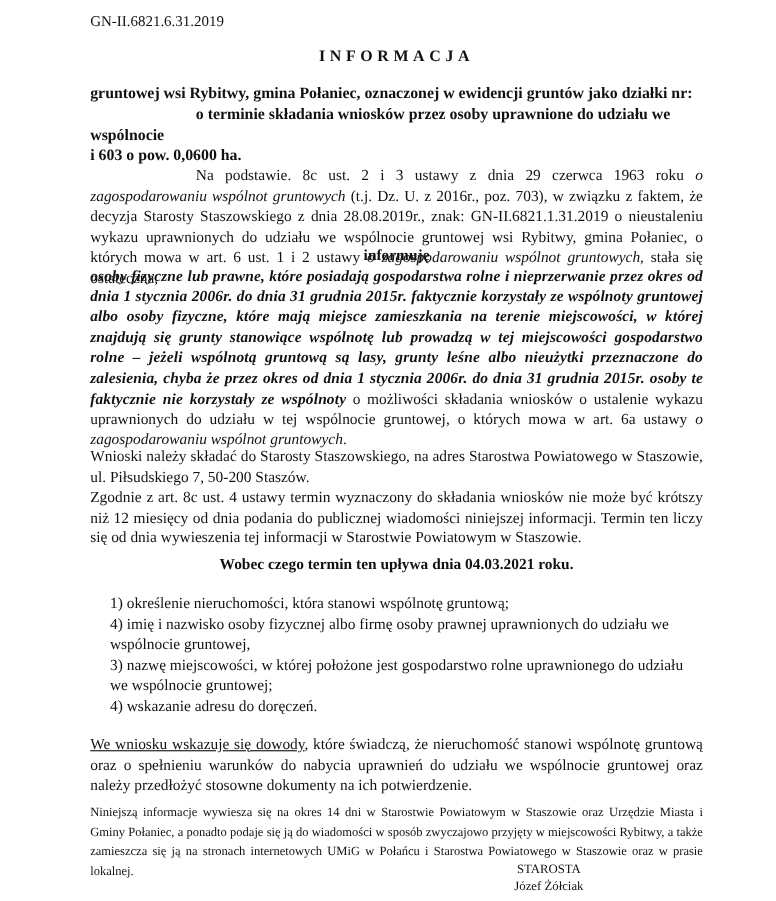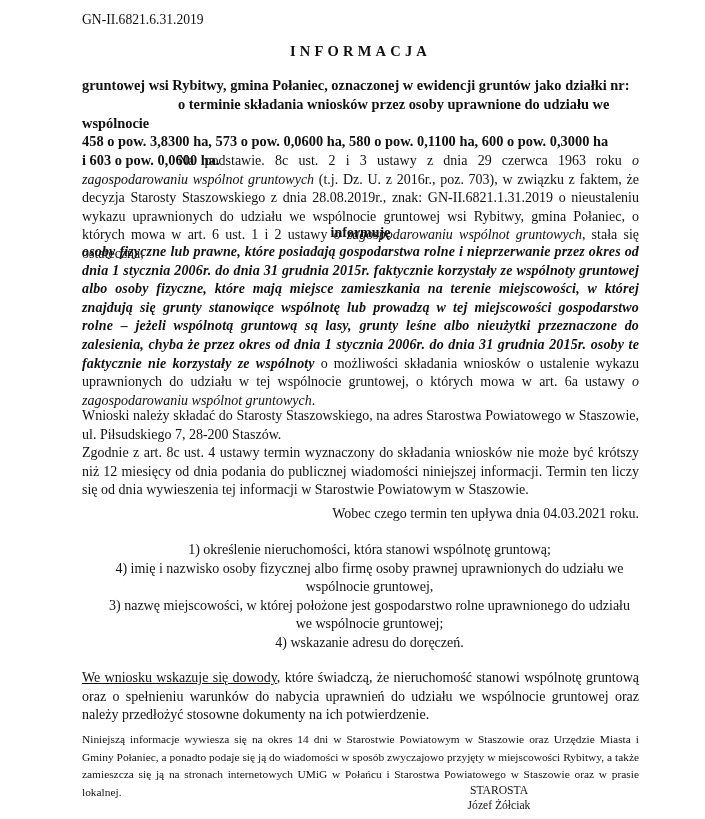--- a/index.html
+++ b/index.html
@@ -21,48 +21,47 @@
     i { font-style: italic; }
     u { text-decoration: underline; }
     .line { display: block; }
 
     #subject { top: 76px; font-size: 14.4px; line-height: 18.8px; font-weight: bold; }
     #basis { top: 152px; }
     #inform-word { top: 224px; text-align: center; font-weight: bold; }
     #entitled { top: 243px; }
     #where { top: 407px; }
     #deadline-rule { top: 444px; }
-    #deadline { top: 505px; font-weight: normal; text-align: right; }
+    #deadline { top: 505px; font-weight: bold; text-align: center; }
     #contents { top: 541px; }
-    .list-item { padding-left: 18px; text-align: center; }
+    .list-item { padding-left: 18px; }
     #evidence { top: 669px; }
     #notice { top: 731px; font-size: 11.4px; line-height: 17.5px; }
     #signature { position: absolute; top: 783px; left: 444px; width: 110px; text-align: center; font-size: 11.6px; line-height: 15px; }
   </style>
 </head>
 <body>
 
 <div class="page">
   <div class="ref">GN-II.6821.6.31.2019</div>
   <div class="title">INFORMACJA</div>
 
   <div class="block" id="subject">
     <span class="line">gruntowej wsi Rybitwy, gmina Połaniec, oznaczonej w ewidencji gruntów jako działki nr:</span>
     <span class="line indent">o terminie składania wniosków przez osoby uprawnione do udziału we wspólnocie</span>
-    <span class="line">458 o pow. 3,8300 ha, 573 o pow. 0,0600 ha, 580 o pow. 0,1100 ha, 600 o pow. 0,3000 ha</span>
     <span class="line">i 603 o pow. 0,0600 ha.</span>
   </div>
 
   <p class="block justify indent" id="basis" style="margin:0"><span>Na podstawie. 8c ust. 2 i 3 ustawy z dnia 29 czerwca 1963 roku </span><i>o zagospodarowaniu wspólnot gruntowych</i><span> (t.j. Dz. U. z 2016r., poz. 703), w związku z faktem, że decyzja Starosty Staszowskiego z dnia 28.08.2019r., znak: GN-II.6821.1.31.2019 o nieustaleniu wykazu uprawnionych do udziału we wspólnocie gruntowej wsi Rybitwy, gmina Połaniec,  o których mowa w art. 6 ust. 1 i 2 ustawy </span><i>o zagospodarowaniu wspólnot gruntowych</i><span>, stała się ostateczna,</span></p>
 
   <div class="block" id="inform-word">informuję</div>
 
   <p class="block justify" id="entitled" style="margin:0"><span class="bold-wide">osoby fizyczne lub prawne, które posiadają gospodarstwa rolne i nieprzerwanie przez okres od dnia 1 stycznia 2006r. do dnia 31 grudnia 2015r. faktycznie korzystały ze wspólnoty gruntowej albo osoby fizyczne, które mają miejsce zamieszkania na terenie miejscowości, w której znajdują się grunty stanowiące wspólnotę lub prowadzą w tej miejscowości gospodarstwo rolne – jeżeli wspólnotą gruntową są lasy, grunty leśne albo nieużytki przeznaczone do zalesienia, chyba że przez okres od dnia 1 stycznia 2006r. do dnia 31 grudnia 2015r. osoby te faktycznie nie korzystały ze wspólnoty</span><span> o możliwości składania wniosków o ustalenie wykazu uprawnionych do udziału w tej wspólnocie gruntowej, o których mowa w art. 6a ustawy </span><i>o zagospodarowaniu wspólnot gruntowych</i><span>.</span></p>
 
-  <p class="block justify" id="where" style="margin:0">Wnioski należy składać do Starosty Staszowskiego, na adres Starostwa Powiatowego w Staszowie, ul. Piłsudskiego 7, 28-200 Staszów.</p>
+  <p class="block justify" id="where" style="margin:0">Wnioski należy składać do Starosty Staszowskiego, na adres Starostwa Powiatowego w Staszowie, ul. Piłsudskiego 7, 50-200 Staszów.</p>
 
   <p class="block justify" id="deadline-rule" style="margin:0">Zgodnie z art. 8c ust. 4 ustawy termin wyznaczony do składania wniosków nie może być krótszy niż 12 miesięcy od dnia podania do publicznej wiadomości niniejszej informacji. Termin ten liczy się od dnia wywieszenia tej informacji w Starostwie Powiatowym w Staszowie.</p>
 
   <div class="block" id="deadline">Wobec czego termin ten upływa dnia 04.03.2021 roku.</div>
 
   <div class="block" id="contents">
     <span class="line list-item">1) określenie nieruchomości, która stanowi wspólnotę gruntową;</span>
     <span class="line list-item">4) imię i nazwisko osoby fizycznej albo firmę osoby prawnej uprawnionych do udziału we wspólnocie gruntowej,</span>
     <span class="line list-item">3) nazwę miejscowości, w której położone jest gospodarstwo rolne uprawnionego do udziału we  wspólnocie gruntowej;</span>
     <span class="line list-item">4) wskazanie adresu do doręczeń.</span>

